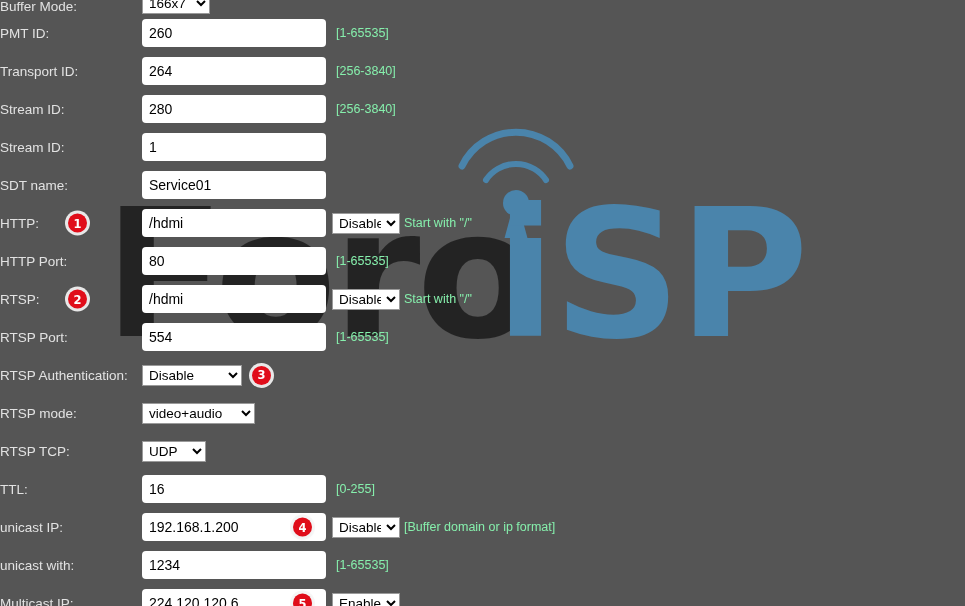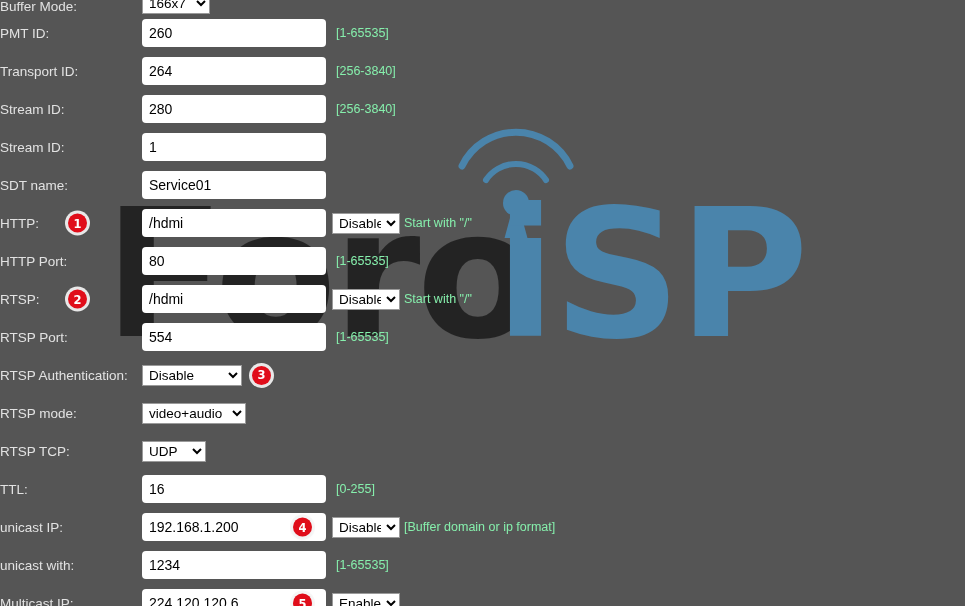--- a/index.html
+++ b/index.html
@@ -109,21 +109,21 @@
     font-family: "Liberation Sans", sans-serif;
     font-size: 13.5px;
     padding: 0 2px;
     border-radius: 0;
     outline: none;
     appearance: auto;
   }
   select.sel.w-small  { width: 64px; }
   select.sel.w-med    { width: 68px; }
   select.sel.w-auth   { width: 100px; }
-  select.sel.w-mode   { width: 104px; }
+  select.sel.w-mode   { width: 113px; }
 
   .hint {
     color: #86efac;
     font-size: 12.5px;
     margin-left: 6px;
     white-space: nowrap;
   }
   .hint.tight { margin-left: 4px; }
 
   

